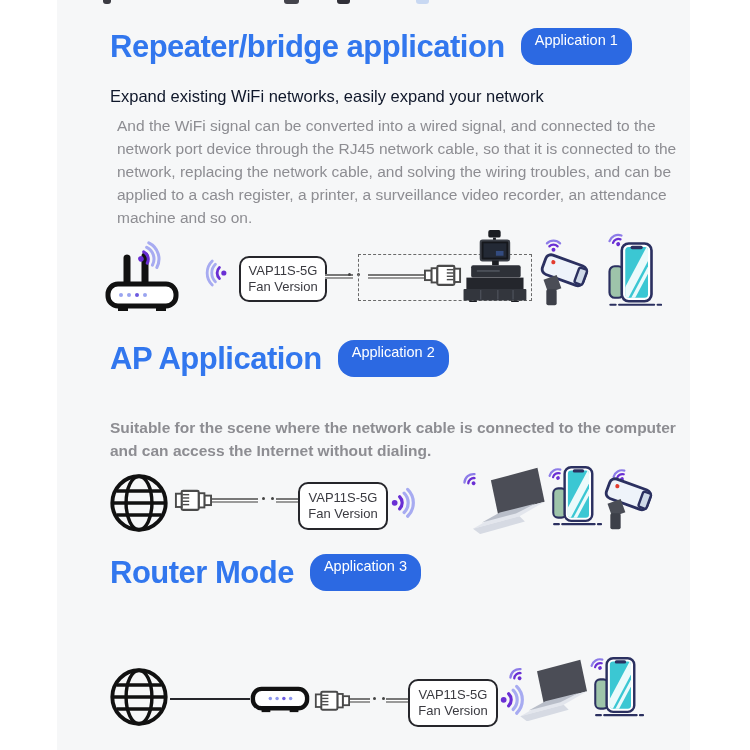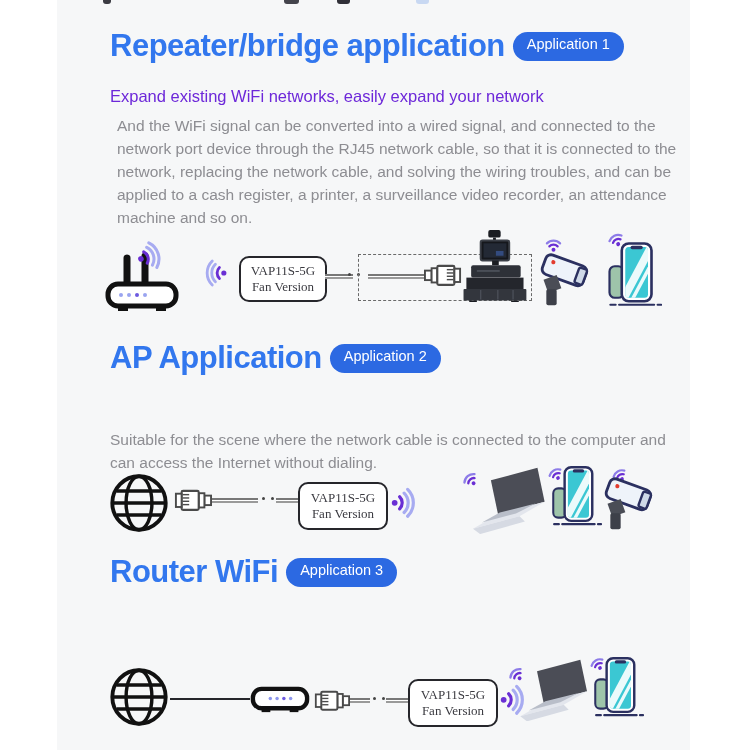--- a/index.html
+++ b/index.html
@@ -1,26 +1,26 @@
 <!DOCTYPE html>
 <html><head>
 <meta charset="utf-8">
 <style>
   html,body{margin:0;padding:0;}
   body{background:#fff;font-family:"Liberation Sans",sans-serif;}
   .stage{position:relative;width:750px;height:750px;background:#fff;overflow:hidden;}
   .panel{position:absolute;left:57px;top:0;width:633px;height:750px;background:#f6f7f8;}
   .abs{position:absolute;}
   .topmark{position:absolute;top:0;height:4px;border-radius:0 0 3px 3px;}
-  .title-row{position:absolute;left:110px;display:flex;align-items:center;gap:8px;}
+  .title-row{position:absolute;left:110px;display:flex;align-items:center;gap:16px;}
   .title{font-size:31px;font-weight:bold;color:#3277ee;letter-spacing:-0.5px;}
-  .badge{background:#2c69e2;color:#fff;font-size:14.5px;padding:4px 14px 9px;border-radius:16px;white-space:nowrap;}
-  .subtitle{position:absolute;left:110px;font-size:16.5px;color:#6d28d9;}
+  .badge{background:#2c69e2;color:#fff;font-size:14.5px;padding:4px 14px 17px;border-radius:16px;white-space:nowrap;}
+  .subtitle{position:absolute;left:110px;font-size:16.5px;color:#0f172a;}
   .para{position:absolute;left:110px;width:582px;font-size:15.5px;color:#8d8d92;line-height:23px;}
-  .vapbox{position:absolute;background:#fff;border:2px solid #26262b;border-radius:10px;display:flex;flex-direction:column;align-items:center;justify-content:center;font-size:13px;color:#3a3a40;line-height:16px;text-align:center;font-family:Liberation Serif, serif;}
+  .vapbox{position:absolute;background:#fff;border:2px solid #26262b;border-radius:10px;display:flex;flex-direction:column;align-items:center;justify-content:center;font-size:13px;color:#3a3a40;line-height:16px;text-align:center;}
   .cable{position:absolute;height:5px;border-top:2px solid #787878;border-bottom:2px solid #9a9a9a;background:#fff;box-sizing:border-box;}
   .cdots{position:absolute;display:flex;gap:6px;}
   .cdots i{width:3px;height:3px;background:#444;border-radius:50%;}
   .dashedbox{position:absolute;border:1.5px dashed #6a6a6a;}
   svg{display:block;}
 </style>
 </head>
 <body>
 
 <div class="stage">
@@ -160,21 +160,21 @@
         <line x1="15" y1="74" x2="55" y2="74" stroke="#2b3060" stroke-width="2.5" stroke-linecap="round"></line>
         <line x1="59" y1="74" x2="63" y2="74" stroke="#2b3060" stroke-width="2.5" stroke-linecap="round"></line>
       </svg>
     </div>
   </div>
 
   <div class="title-row" style="top:340px;">
     <span class="title">AP Application</span>
     <span class="badge">Application 2</span>
   </div>
-  <div class="para" style="top:428px;">Suitable for the scene where the network cable is connected to the computer and can access the Internet without dialing.</div>
+  <div class="para" style="top:416px;font-weight:bold;">Suitable for the scene where the network cable is connected to the computer and can access the Internet without dialing.</div>
 
   <div>
     <div class="abs" style="left:108px;top:472px;">
       <svg viewBox="0 0 72 72" width="62">
         <ellipse cx="36" cy="36" rx="15" ry="31" fill="none" stroke="#111" stroke-width="4"></ellipse>
         <line x1="10" y1="22" x2="62" y2="22" stroke="#111" stroke-width="4"></line>
         <line x1="5" y1="36" x2="67" y2="36" stroke="#111" stroke-width="4"></line>
         <line x1="10" y1="50" x2="62" y2="50" stroke="#111" stroke-width="4"></line>
         <circle cx="36" cy="36" r="31" fill="none" stroke="#111" stroke-width="4.5"></circle>
       </svg>
@@ -268,21 +268,21 @@
           <rect x="43" y="18.5" width="9" height="17" rx="2" fill="#cfd9e8" stroke="#2b3060" stroke-width="2.5"></rect>
           <circle cx="15" cy="23" r="2.2" fill="#e23b2e"></circle>
         </g>
         <polygon points="8,36 22,31 27,45 13,50" fill="#4a4d56"></polygon>
         <rect x="11" y="46" width="11" height="17" rx="2" fill="#3d4049"></rect>
       </svg>
     </div>
   </div>
 
   <div class="title-row" style="top:554px;">
-    <span class="title">Router WiFi</span>
+    <span class="title">Router Mode</span>
     <span class="badge">Application 3</span>
   </div>
 
   <div>
     <div class="abs" style="left:108px;top:666px;">
       <svg viewBox="0 0 72 72" width="62">
         <ellipse cx="36" cy="36" rx="15" ry="31" fill="none" stroke="#111" stroke-width="4"></ellipse>
         <line x1="10" y1="22" x2="62" y2="22" stroke="#111" stroke-width="4"></line>
         <line x1="5" y1="36" x2="67" y2="36" stroke="#111" stroke-width="4"></line>
         <line x1="10" y1="50" x2="62" y2="50" stroke="#111" stroke-width="4"></line>

